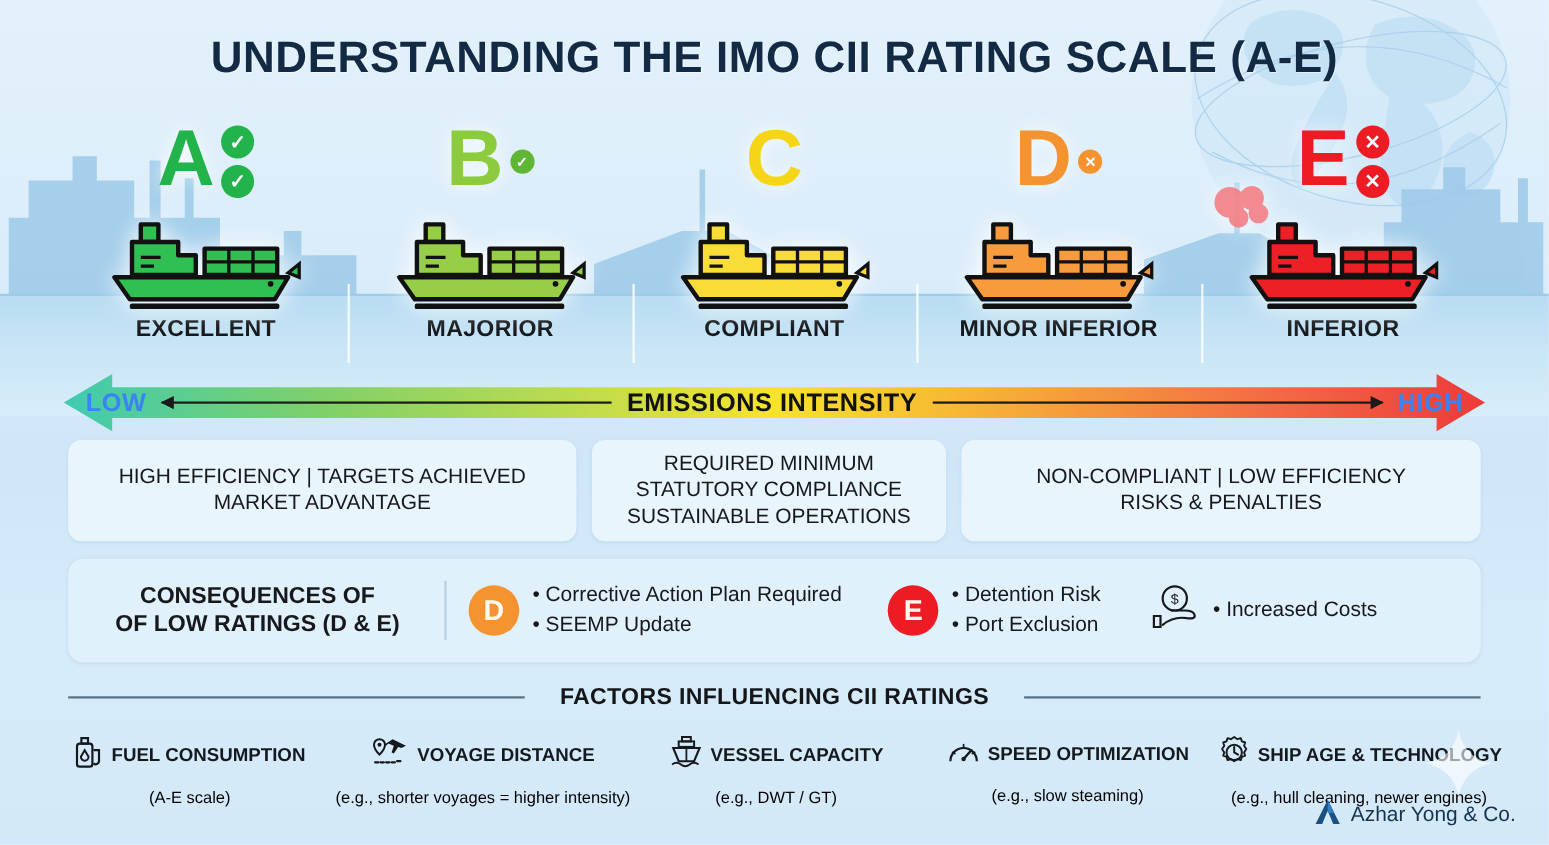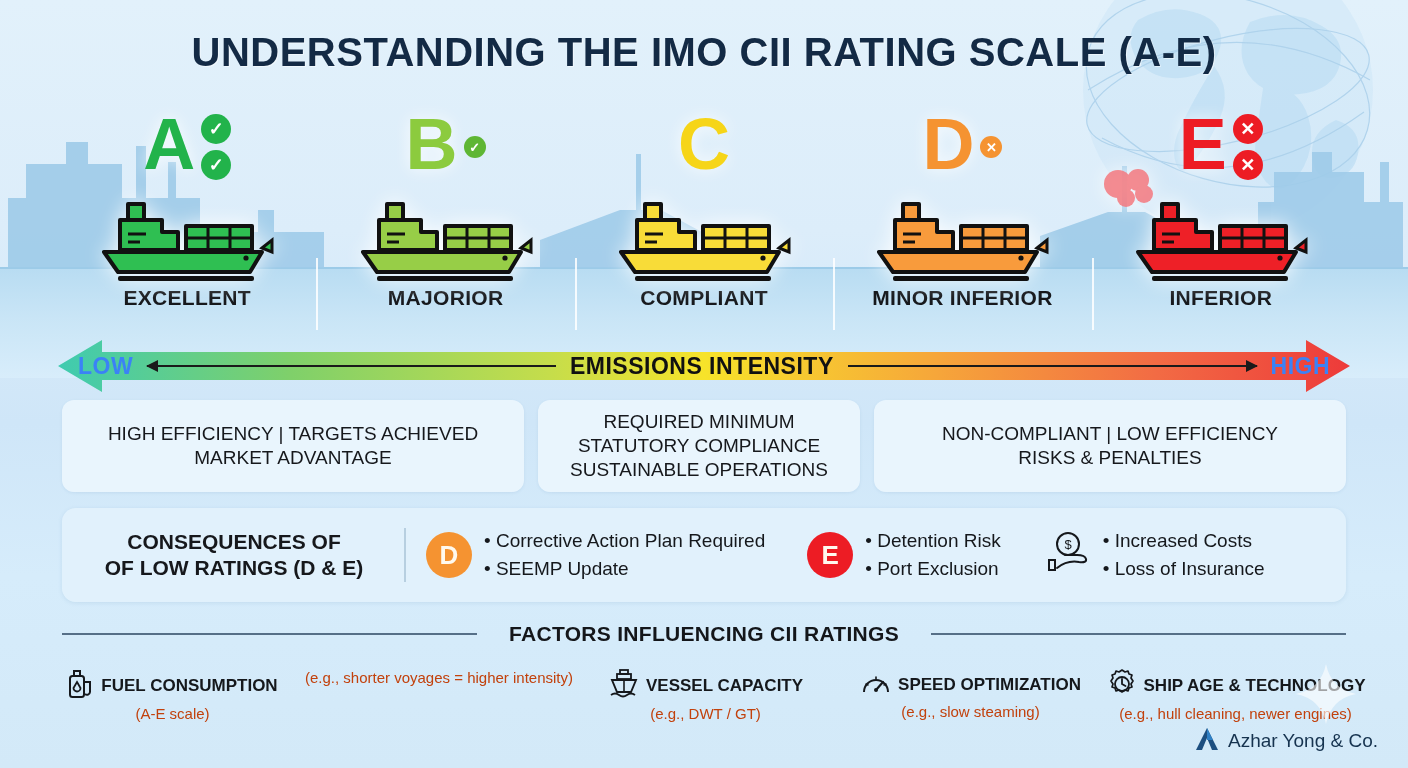--- a/index.html
+++ b/index.html
@@ -133,21 +133,21 @@
   .factors-head .ftitle {
     font-size: 21px; font-weight: bold; color: #14161a; letter-spacing: .3px; white-space: nowrap;
   }
   .factors {
     position: absolute; top: 668px; left: 40px; right: 40px; height: 70px;
     display: flex; align-items: flex-start;
   }
   .factor { flex: 1; display: flex; flex-direction: column; align-items: center; }
   .factor-top { display: flex; align-items: center; gap: 6px; }
   .factor-name { font-size: 17px; font-weight: bold; color: #15181c; white-space: nowrap; }
-  .factor-sub { font-size: 15px; color: #c2410c; margin-top: 1px; white-space: nowrap; }
+  .factor-sub { font-size: 15px; color: #000000; margin-top: 12px; white-space: nowrap; }
 
   
   .logo {
     position: absolute; right: 30px; bottom: 12px;
     display: flex; align-items: center; gap: 8px;
   }
   .logo-text { font-size: 19px; color: #16334f; }
   .sparkle { position: absolute; right: 52px; bottom: 44px; opacity: .75; }
 </style>
 </head>
@@ -407,21 +407,20 @@
     <span>
       <svg width="48" height="46" viewBox="0 0 48 46">
         <circle cx="25" cy="14" r="11" fill="none" stroke="#15181c" stroke-width="2"></circle>
         <text x="25" y="19" font-size="13" text-anchor="middle" fill="#15181c" font-family="Liberation Sans, sans-serif">$</text>
         <path d="M6 30 h6 v10 h-6 z" fill="none" stroke="#15181c" stroke-width="2"></path>
         <path d="M14 38 q10 -8 22 -6 q8 1 7 -3 q-1 -4 -9 -4 h-12" fill="none" stroke="#15181c" stroke-width="2" stroke-linecap="round"></path>
       </svg>
     </span>
     <div class="conseq-items">
       <div>• Increased Costs</div>
-      <div>• Loss of Insurance</div>
     </div>
   </div>
 </div>
 
 <div class="factors-head">
   <span class="rule"></span>
   <span class="ftitle">FACTORS INFLUENCING CII RATINGS</span>
   <span class="rule"></span>
 </div>
 
@@ -436,20 +435,31 @@
           <path d="M10 14 l3.5 6 a3.5 3.5 0 1 1 -7 0 z" fill="none" stroke="#15181c" stroke-width="1.8"></path>
           <path d="M18 14 h5 v10 a3 3 0 0 1 -5 2" fill="none" stroke="#15181c" stroke-width="2"></path>
         </svg>
       </span>
       <span class="factor-name">FUEL CONSUMPTION</span>
     </div>
     <div class="factor-sub">(A-E scale)</div>
   </div>
 
   <div class="factor">
+    <div class="factor-top">
+      <span>
+        <svg width="36" height="32" viewBox="0 0 36 32">
+          <path d="M8 4 a5 5 0 0 1 5 5 c0 4 -5 9 -5 9 s-5 -5 -5 -9 a5 5 0 0 1 5 -5z" fill="none" stroke="#15181c" stroke-width="1.8"></path>
+          <circle cx="8" cy="9" r="1.8" fill="#15181c"></circle>
+          <path d="M20 4 l12 6 l-4 2 l-3 -1 l-4 6 l-2 -1 l2 -6 l-5 -2 l-2 2 l-2 -1 z" fill="#15181c"></path>
+          <path d="M4 25 h3 M9 25 h3 M14 25 h3 M19 25 h3 M24 24 h3" stroke="#15181c" stroke-width="2" stroke-linecap="round"></path>
+        </svg>
+      </span>
+      <span class="factor-name">VOYAGE DISTANCE</span>
+    </div>
     <div class="factor-sub">(e.g., shorter voyages = higher intensity)</div>
   </div>
 
   <div class="factor">
     <div class="factor-top">
       <span>
         <svg width="32" height="32" viewBox="0 0 32 32">
           <rect x="12" y="2" width="8" height="4" fill="none" stroke="#15181c" stroke-width="1.8"></rect>
           <rect x="9" y="6" width="14" height="5" fill="none" stroke="#15181c" stroke-width="1.8"></rect>
           <path d="M4 12 h24 l-5 12 h-14 z" fill="none" stroke="#15181c" stroke-width="1.9"></path>

